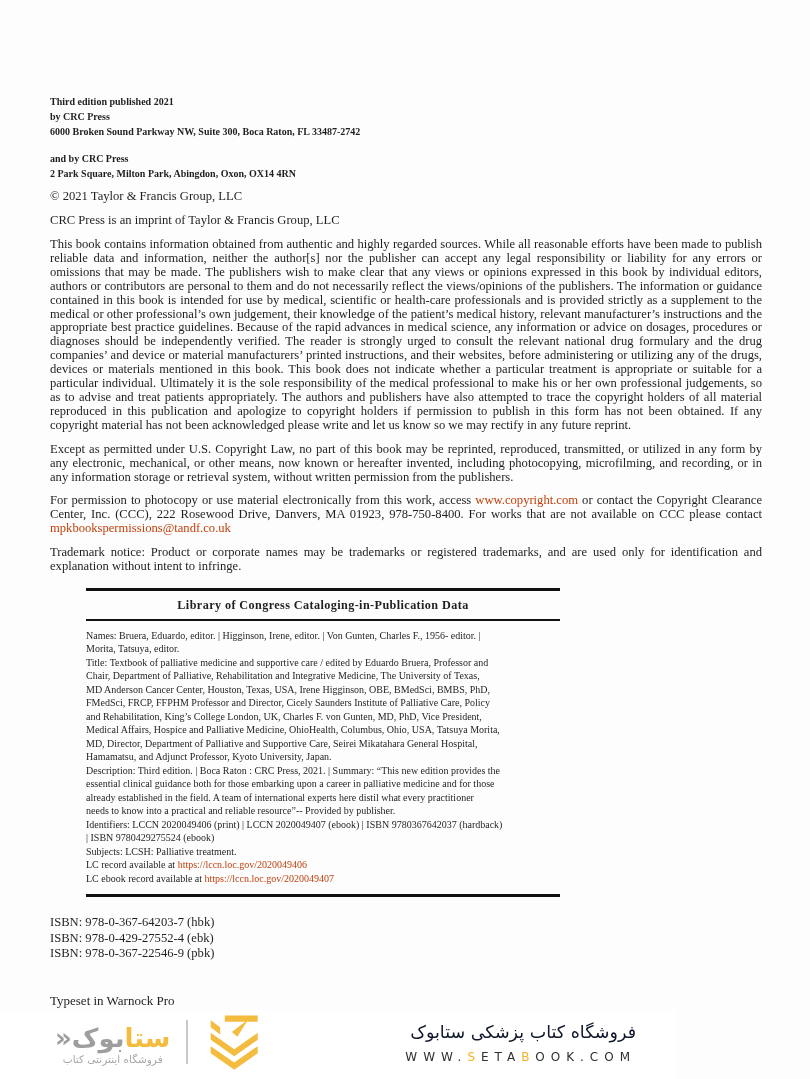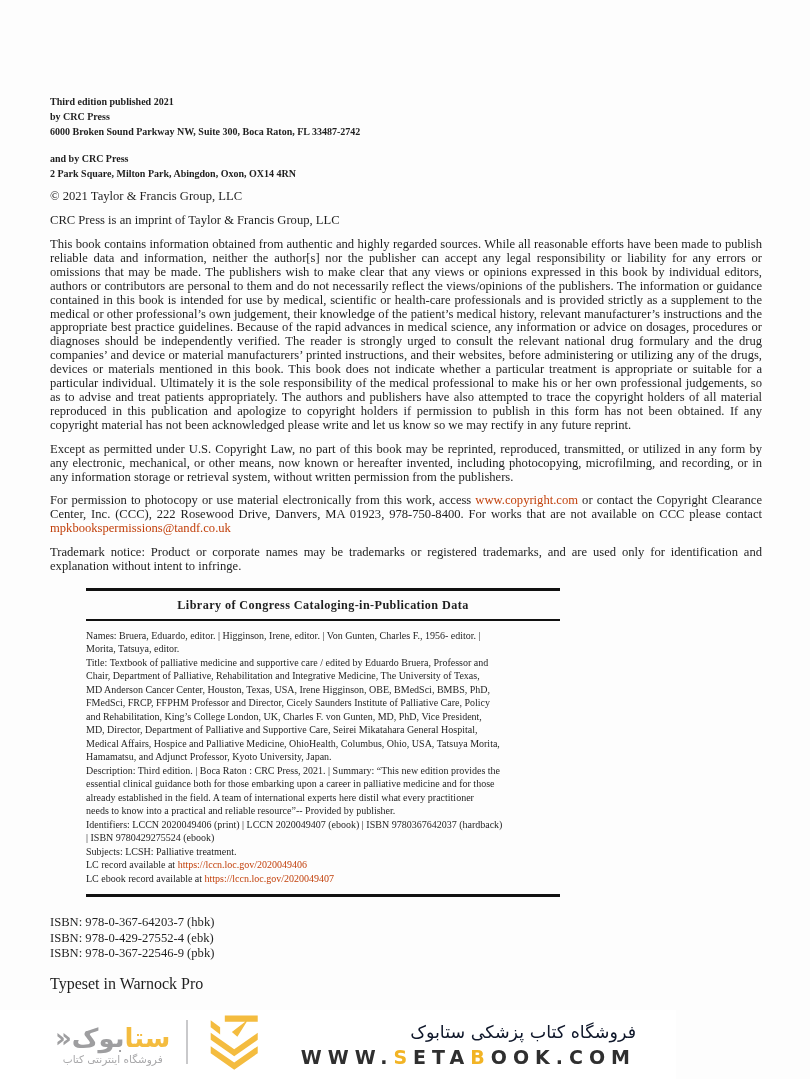--- a/index.html
+++ b/index.html
@@ -27,40 +27,40 @@
   .rule{background:#111;border:0;}
   .rule.thick{height:3px;}
   .rule.mid{height:2px;}
   .loc-heading{
     text-align:center;font-weight:bold;font-size:12.2px;
     letter-spacing:0.4px;padding:7px 0 6px 0;
   }
   .loc-content{padding:8px 0 9px 0;}
   .loc-line{font-size:10px;line-height:13.5px;white-space:nowrap;}
   .isbn-block{margin-top:18px;font-size:12.6px;line-height:15.4px;}
-  .typeset{margin-top:13px;font-size:16px;}
+  .typeset{margin-top:31px;font-size:13px;}
   
   .footer{
     position:absolute;left:0;bottom:0;width:676px;height:69px;
     background:#ffffff;
     display:flex;align-items:center;
     font-family:"DejaVu Sans", sans-serif;
   }
   .footer-left{display:flex;align-items:center;margin-left:55px;}
   .logo-word{display:flex;flex-direction:column;align-items:center;}
   .wordmark{direction:rtl;font-size:26px;font-weight:bold;line-height:28px;white-space:nowrap;}
   .wm-yellow{color:#f4bc3f;}
   .wm-gray{color:#9e9ea0;}
   .wm-arrow{color:#9e9ea0;font-weight:bold;letter-spacing:-2px;}
   .logo-tagline{direction:rtl;font-size:10.5px;color:#a8a8aa;margin-top:1px;}
   .footer-divider{width:2px;height:44px;background:#c9c9cb;margin:0 14px 6px 16px;}
   .emblem{margin-bottom:4px;}
   .footer-right{margin-left:auto;margin-right:40px;text-align:right;}
   .store-title{direction:rtl;font-size:17.5px;color:#0f172a;line-height:24px;}
-  .site-url{font-size:19px;font-weight:bold;letter-spacing:6px;color:#2f2f2f;line-height:26px;white-space:nowrap;}
+  .site-url{font-size:12px;font-weight:normal;letter-spacing:6px;color:#2f2f2f;line-height:26px;white-space:nowrap;}
   .url-accent{color:#f2b425;}
 </style>
 </head>
 <body>
 
 <div class="page">
   <div class="content">
 
     <div class="block">
       <div>Third edition published 2021</div>
@@ -89,22 +89,22 @@
       <div class="loc-heading">Library of Congress Cataloging-in-Publication Data</div>
       <div class="rule mid"></div>
       <div class="loc-content">
         <div class="loc-line">Names: Bruera, Eduardo, editor. | Higginson, Irene, editor. | Von Gunten, Charles F., 1956- editor. |</div>
         <div class="loc-line">Morita, Tatsuya, editor.</div>
         <div class="loc-line">Title: Textbook of palliative medicine and supportive care / edited by Eduardo Bruera, Professor and</div>
         <div class="loc-line">Chair, Department of Palliative, Rehabilitation and Integrative Medicine, The University of Texas,</div>
         <div class="loc-line">MD Anderson Cancer Center, Houston, Texas, USA, Irene Higginson, OBE, BMedSci, BMBS, PhD,</div>
         <div class="loc-line">FMedSci, FRCP, FFPHM Professor and Director, Cicely Saunders Institute of Palliative Care, Policy</div>
         <div class="loc-line">and Rehabilitation, King’s College London, UK, Charles F. von Gunten, MD, PhD, Vice President,</div>
+        <div class="loc-line">Medical Affairs, Hospice and Palliative Medicine, OhioHealth, Columbus, Ohio, USA, Tatsuya Morita,</div>
         <div class="loc-line">MD, Director, Department of Palliative and Supportive Care, Seirei Mikatahara General Hospital,</div>
-        <div class="loc-line">Medical Affairs, Hospice and Palliative Medicine, OhioHealth, Columbus, Ohio, USA, Tatsuya Morita,</div>
         <div class="loc-line">Hamamatsu, and Adjunct Professor, Kyoto University, Japan.</div>
         <div class="loc-line">Description: Third edition. | Boca Raton : CRC Press, 2021. | Summary: “This new edition provides the</div>
         <div class="loc-line">essential clinical guidance both for those embarking upon a career in palliative medicine and for those</div>
         <div class="loc-line">already established in the field. A team of international experts here distil what every practitioner</div>
         <div class="loc-line">needs to know into a practical and reliable resource”-- Provided by publisher.</div>
         <div class="loc-line">Identifiers: LCCN 2020049406 (print) | LCCN 2020049407 (ebook) | ISBN 9780367642037 (hardback)</div>
         <div class="loc-line">| ISBN 9780429275524 (ebook)</div>
         <div class="loc-line">Subjects: LCSH: Palliative treatment.</div>
         <div class="loc-line"><span>LC record available at </span><a class="link">https://lccn.loc.gov/2020049406</a></div>
         <div class="loc-line"><span>LC ebook record available at </span><a class="link">https://lccn.loc.gov/2020049407</a></div>

